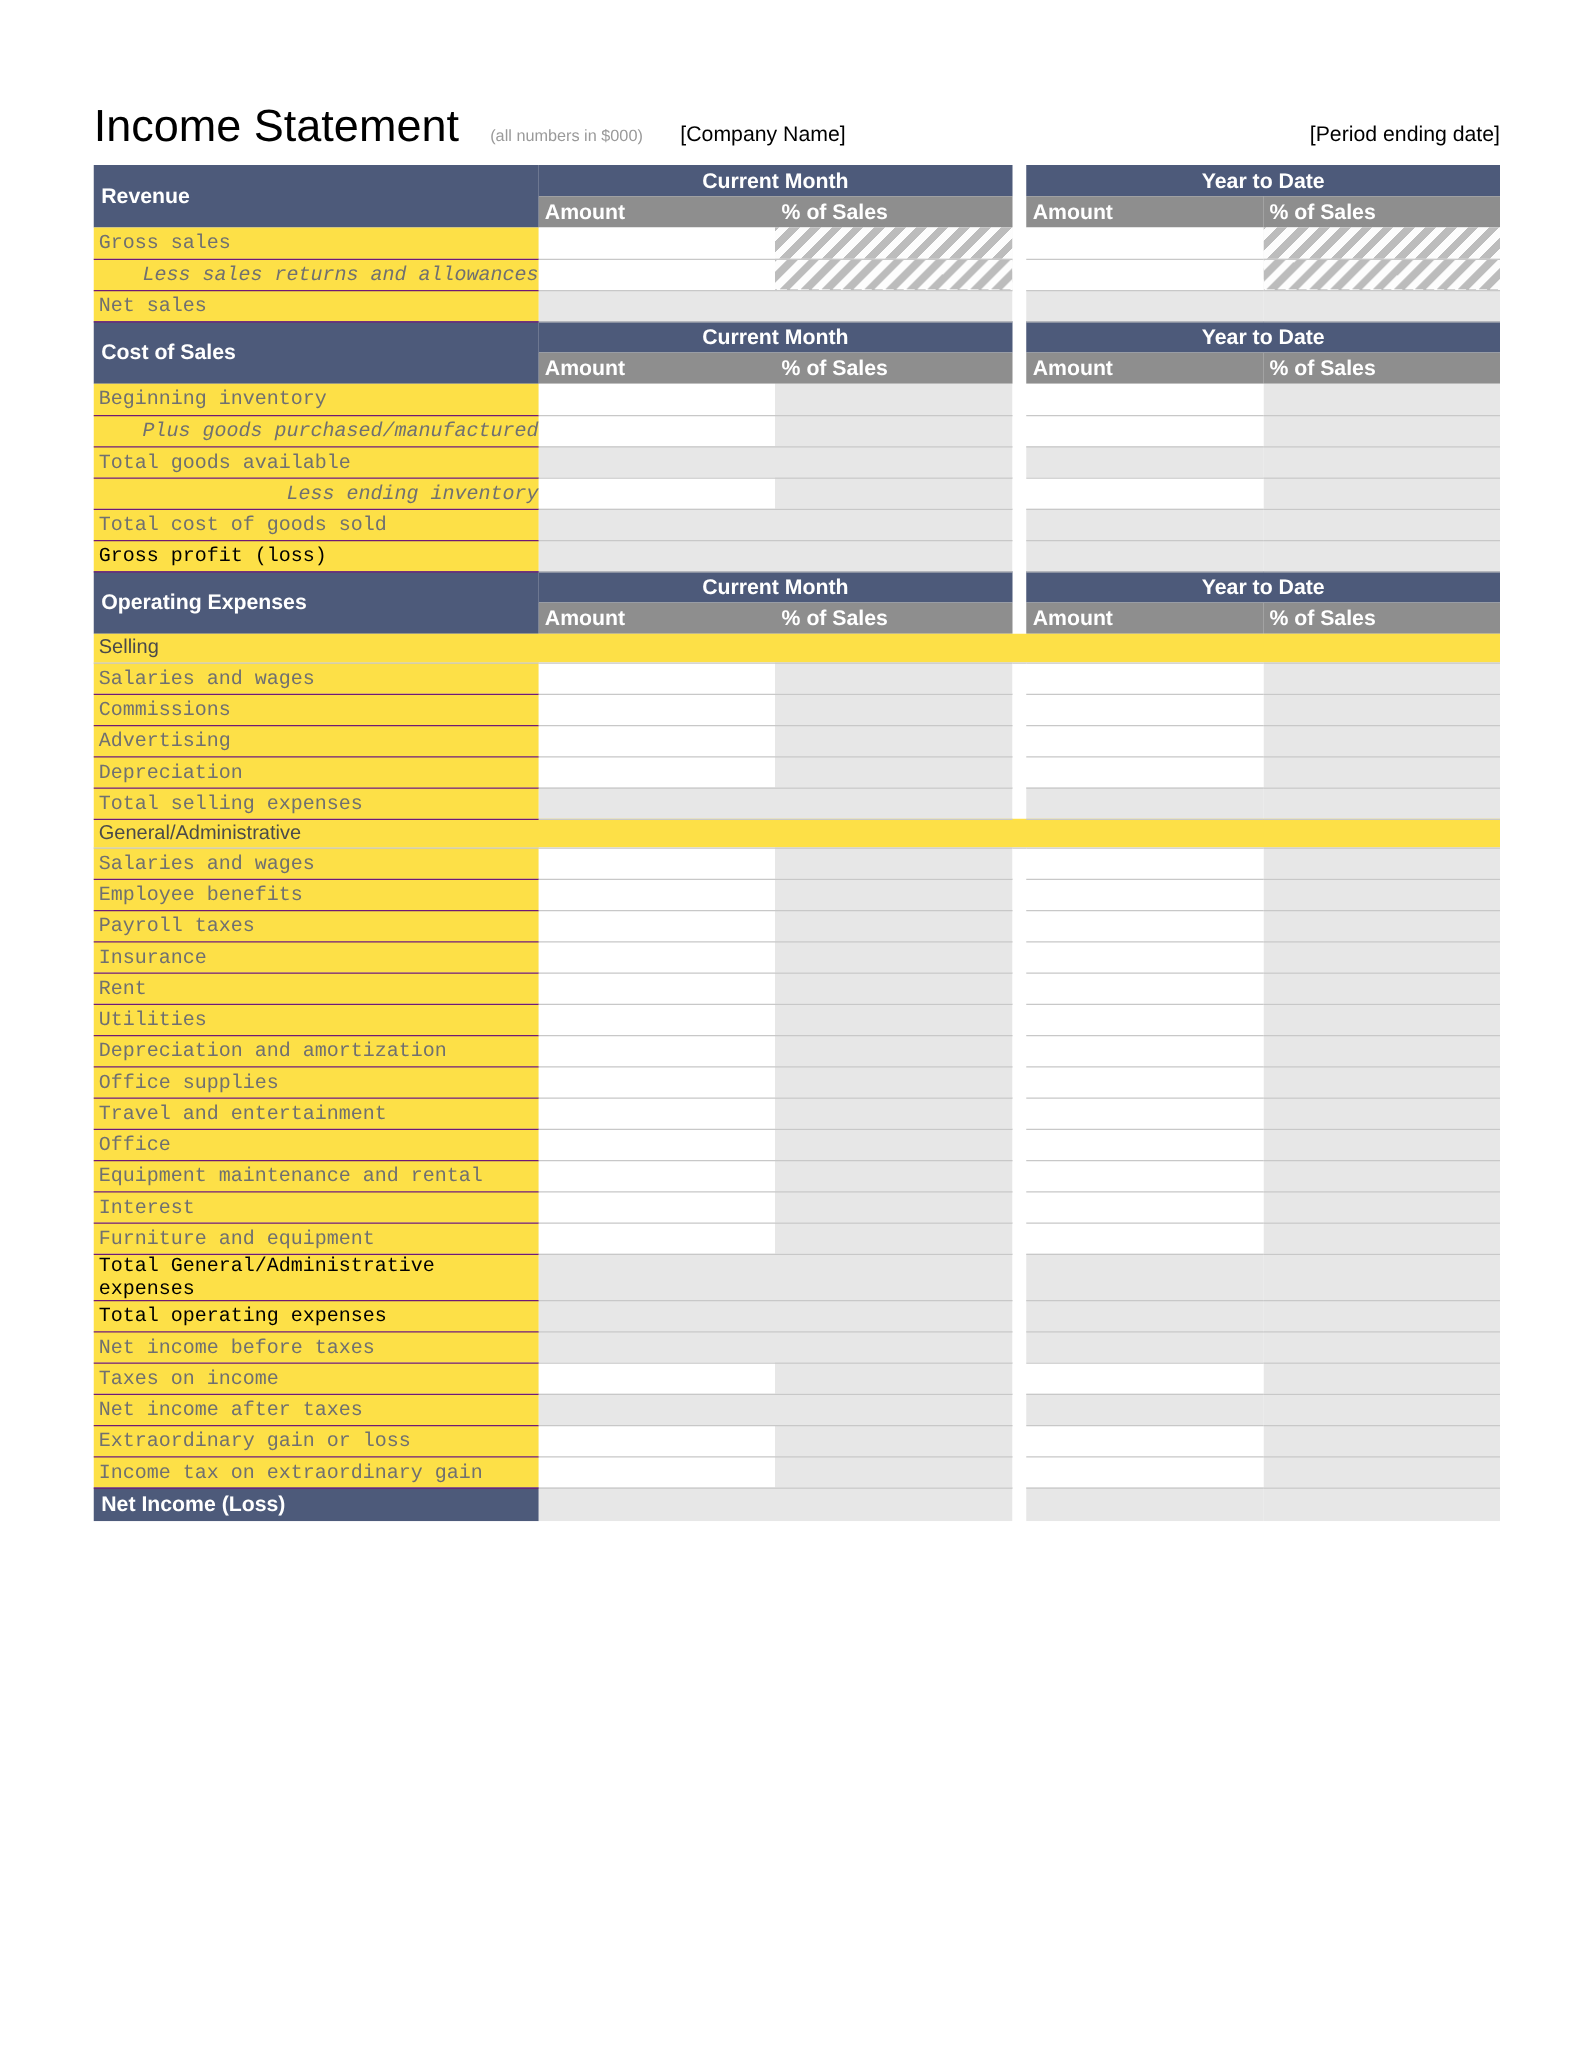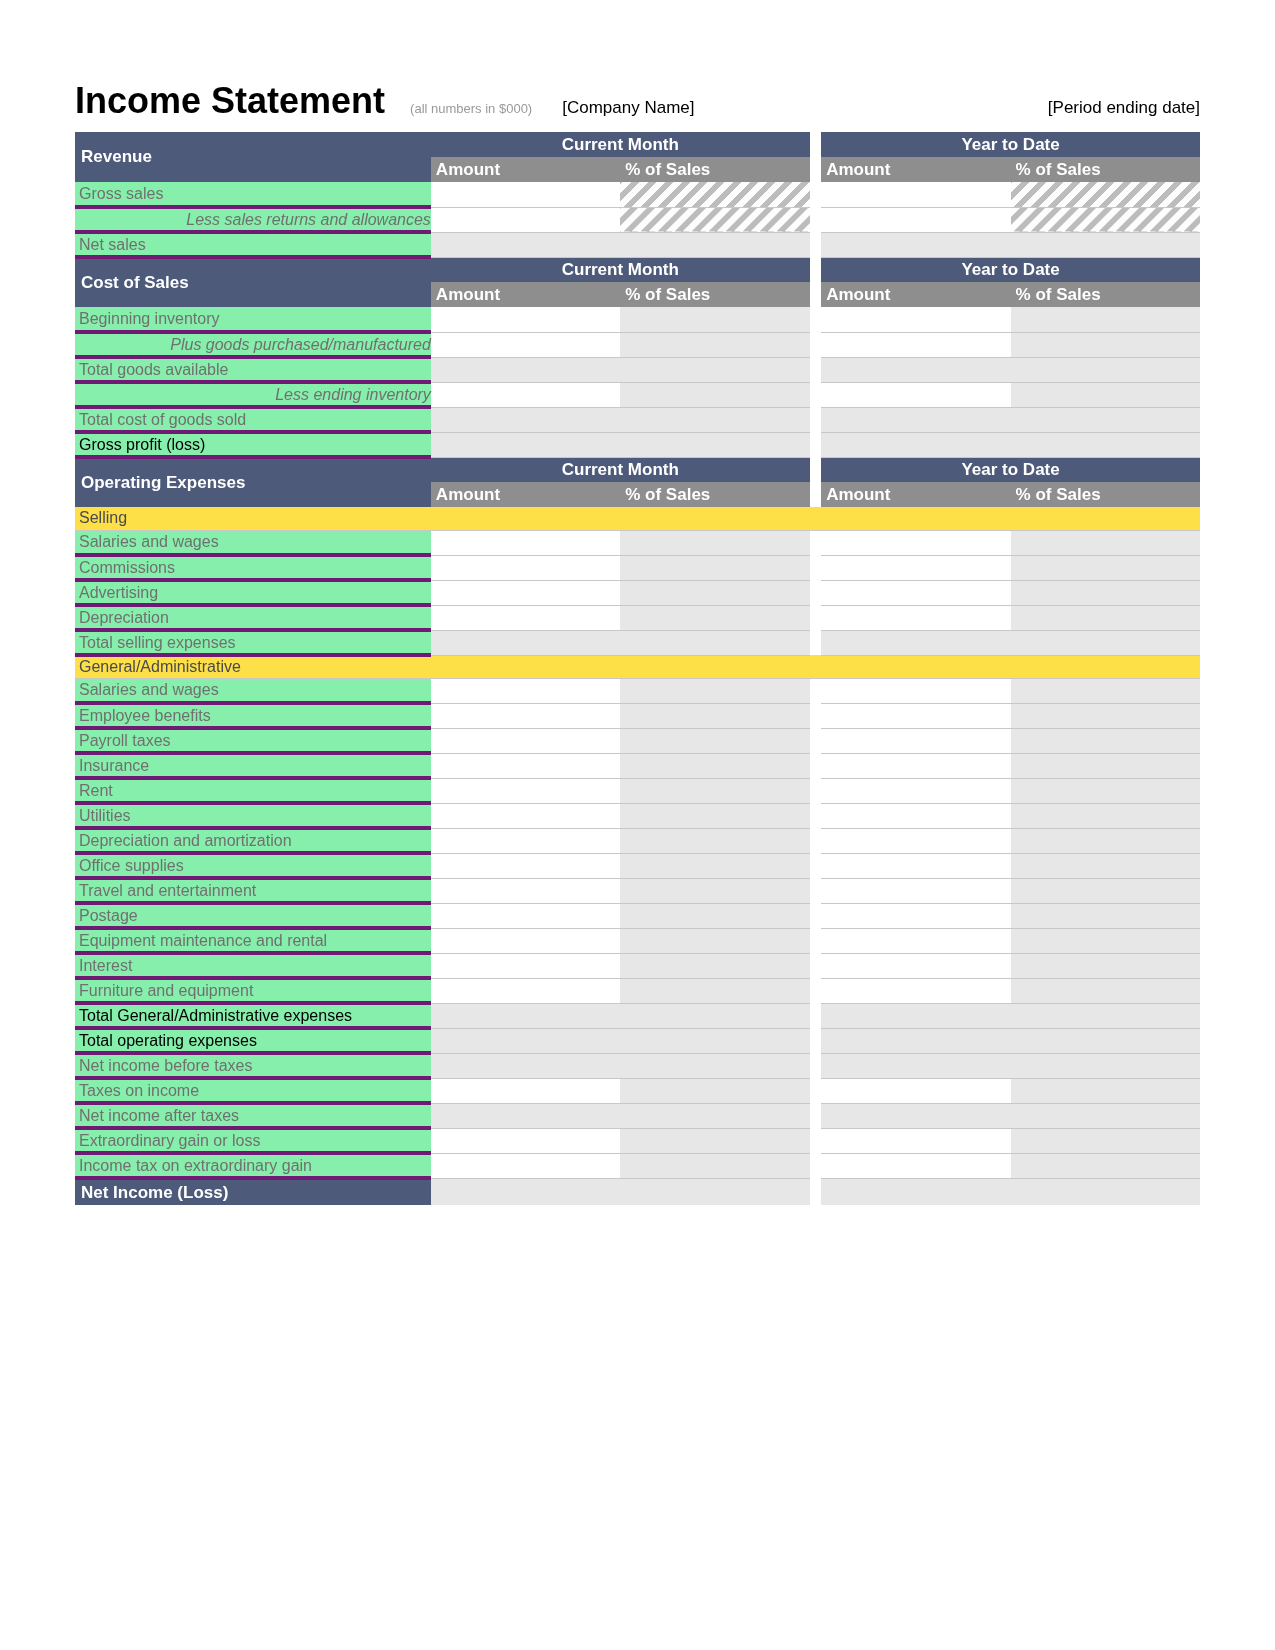--- a/index.html
+++ b/index.html
@@ -13,21 +13,21 @@
   .page {
     padding: 80px 75px 0 75px;
   }
   .header {
     display: flex;
     align-items: baseline;
     margin-bottom: 10px;
   }
   .title {
     font-size: 36px;
-    font-weight: 700;
+    font-weight: 400;
     color: #000;
     margin: 0;
     flex: 0 0 auto;
     margin-right: 25px;
   }
   .subtitle {
     font-size: 13px;
     color: #9a9a9a;
     flex: 0 0 auto;
     margin-right: 30px;
@@ -84,25 +84,26 @@
     background: #8e8e8e;
     color: #fff;
     font-weight: bold;
     font-size: 17px;
     padding-left: 5px;
   }
 
   
   .row td { height: 25px; vertical-align: middle; }
   .row .label-cell {
-    background: #86efac;
+    background: #fde047;
     color: #707070;
     font-size: 16px;
     padding-left: 4px;
-    border-bottom: 4px solid #701a75;
+    border-bottom: 1px solid #701a75;
+    font-family: Liberation Mono, monospace;
   }
   .row .label-cell.italic { font-style: italic; text-align: right; }
   .row .label-cell.black  { color: #000; }
 
   .row .cell-white {
     background: #fff;
     border-bottom: 1px solid #c8c8c8;
   }
   .row .cell-gray {
     background: #e7e7e7;
@@ -398,21 +399,21 @@
     </tr>
     <tr class="row">
       <td class="label-cell">Travel and entertainment</td>
       <td class="cell-white"></td>
           <td class="cell-gray"></td>
           <td class="gap"></td>
       <td class="cell-white"></td>
           <td class="cell-gray"></td>
     </tr>
     <tr class="row">
-      <td class="label-cell">Postage</td>
+      <td class="label-cell">Office</td>
       <td class="cell-white"></td>
           <td class="cell-gray"></td>
           <td class="gap"></td>
       <td class="cell-white"></td>
           <td class="cell-gray"></td>
     </tr>
     <tr class="row">
       <td class="label-cell">Equipment maintenance and rental</td>
       <td class="cell-white"></td>
           <td class="cell-gray"></td>

